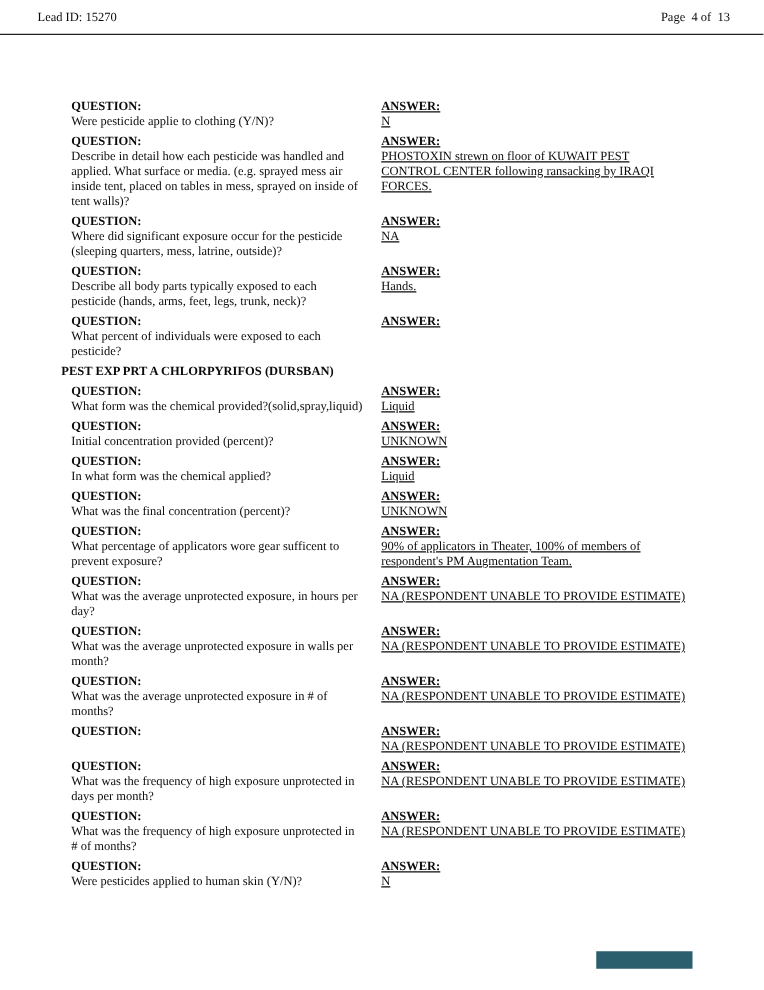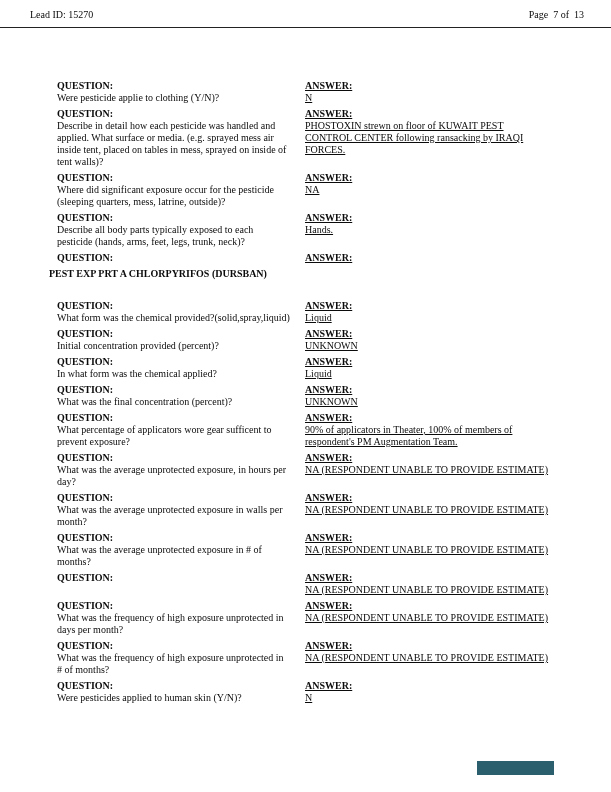--- a/index.html
+++ b/index.html
@@ -35,38 +35,38 @@
     top: 80px;
     left: 57px;
     width: 510px;
     font-size: 10px;
     line-height: 12px;
   }
   .qa-row { display: flex; margin-bottom: 4px; }
   .q-col { width: 248px; padding-right: 14px; font-family: Liberation Serif, serif; }
   .a-col { width: 252px; padding-right: 8px; text-decoration: underline; }
   .lbl { font-weight: bold; }
-  .section-header { font-weight: bold; margin: 4px 0 20px -8px; }
+  .section-header { font-weight: bold; margin: 4px 0 4px -8px; }
   .stamp {
     position: absolute;
     left: 477px;
     top: 761px;
     width: 77px;
     height: 14px;
     background: #2b5f6e;
   }
 </style>
 </head>
 <body>
 
 <div class="page">
 
   <div class="doc-header">
     <span>Lead ID: 15270</span>
-    <span>Page  7 of  13</span>
+    <span>Page  4 of  13</span>
   </div>
   <div class="rule"></div>
 
   <div class="content">
 
     <div class="qa-row">
       <div class="q-col">
         <div class="lbl">QUESTION:</div>
         <div>Were pesticide applie to clothing (Y/N)?</div>
       </div>
@@ -105,20 +105,21 @@
       </div>
       <div class="a-col">
         <div class="lbl">ANSWER:</div>
         <div>Hands.</div>
       </div>
     </div>
 
     <div class="qa-row">
       <div class="q-col">
         <div class="lbl">QUESTION:</div>
+        <div>What percent of individuals were exposed to each pesticide?</div>
       </div>
       <div class="a-col">
         <div class="lbl">ANSWER:</div>
         <div></div>
       </div>
     </div>
 
     <div class="section-header">PEST EXP PRT A CHLORPYRIFOS (DURSBAN)</div>
 
     <div class="qa-row">

